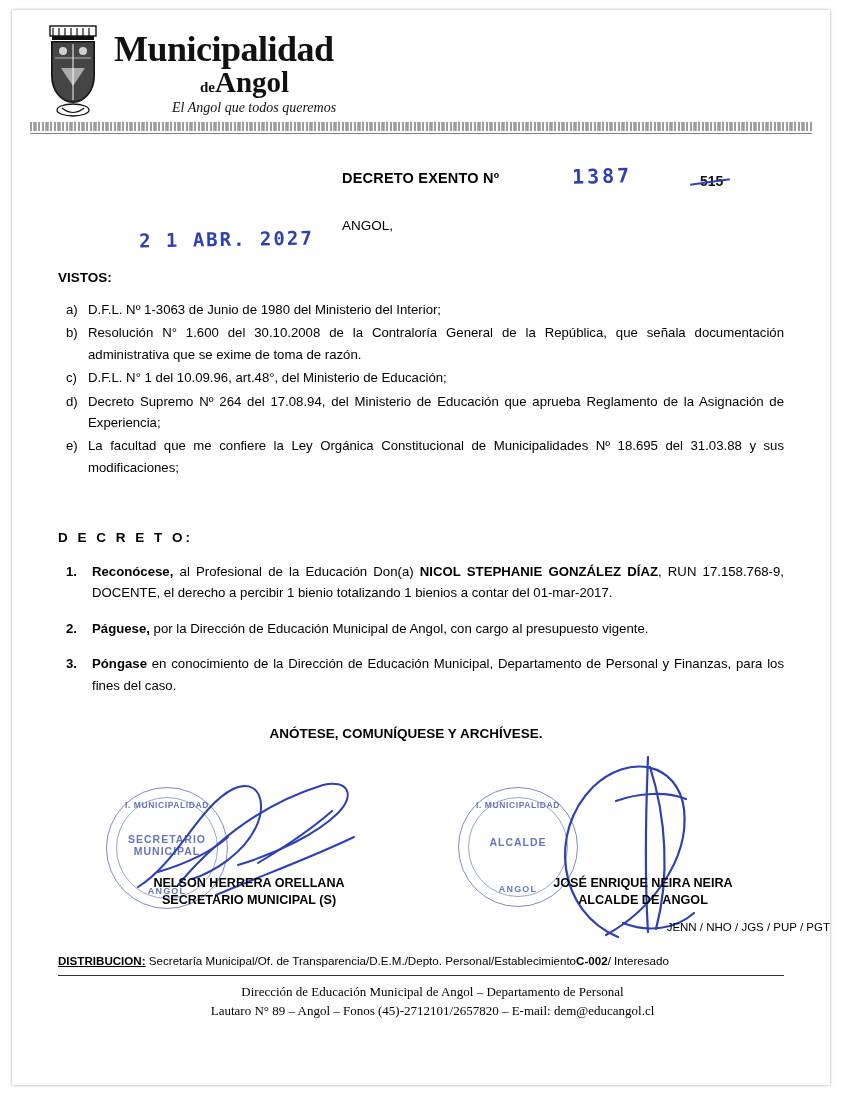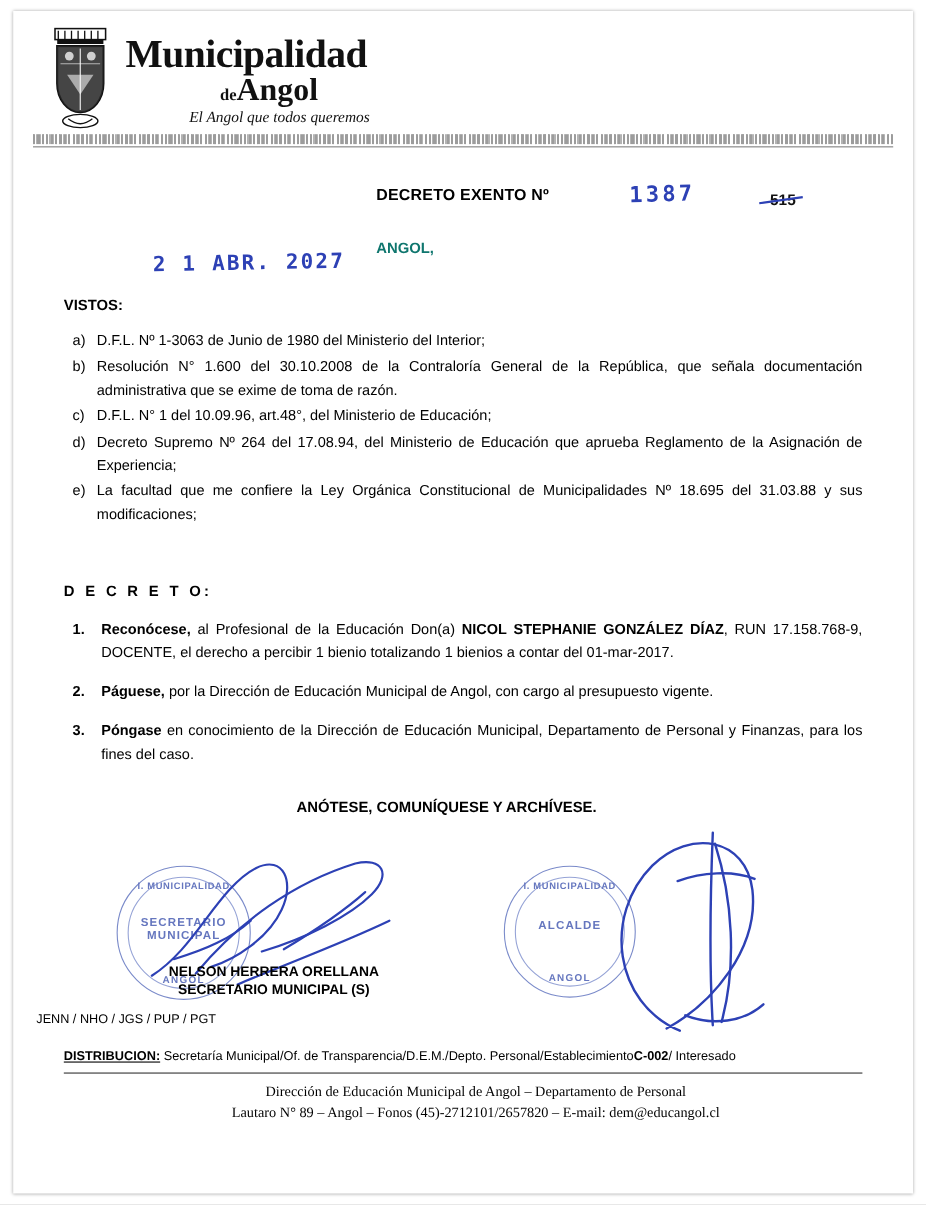--- a/index.html
+++ b/index.html
@@ -105,22 +105,22 @@
   }
   .decreto-line {
     font-size: 14.5px;
     font-weight: bold;
     color: #000;
     letter-spacing: 0.2px;
   }
   .angol-line {
     margin-top: 32px;
     font-size: 13.5px;
-    font-weight: bold;
-    color: #0f766e;
+    font-weight: normal;
+    color: #000000;
   }
   .stamp-num {
     position: absolute;
     left: 560px;
     top: -6px;
     font-family: "DejaVu Sans Mono", monospace;
     font-size: 20px;
     font-weight: bold;
     color: #2d41b5;
     letter-spacing: 3px;
@@ -285,20 +285,21 @@
   .seal-right { left: 400px; top: 20px; width: 118px; height: 118px; }
 
   .scribble { position: absolute; pointer-events: none; }
 
   
   .initials {
     font-size: 11.5px;
     padding-left: 21px;
     margin-top: -6px;
     position: relative;
+    text-align: right;
   }
   .distribucion {
     font-size: 11.6px;
     padding-left: 46px;
     margin-top: 21px;
   }
   .distribucion .u { text-decoration: underline; font-weight: bold; }
   .footer-rule {
     margin: 8px 46px 0 46px;
     border-top: 1.2px solid #333;
@@ -431,20 +432,24 @@
             <path d="M152 30 C 168 80, 172 140, 158 192"></path>
             <path d="M118 64 C 140 56, 168 54, 188 62"></path>
             <path d="M125 186 C 150 196, 178 192, 196 176"></path>
           </g>
         </svg>
 
         <div class="sig sig-left">
           <div>NELSON HERRERA ORELLANA</div>
           <div>SECRETARIO MUNICIPAL (S)</div>
         </div>
+        <div class="sig sig-right">
+          <div>JOSÉ ENRIQUE NEIRA NEIRA</div>
+          <div>ALCALDE DE ANGOL</div>
+        </div>
       </div>
 
     </div>
 
     <div class="initials">JENN / NHO / JGS / PUP / PGT</div>
 
     <div class="distribucion">
       <span class="u">DISTRIBUCION:</span><span> Secretaría Municipal/Of. de Transparencia/D.E.M./Depto. Personal/Establecimiento</span><b>C-002</b><span>/ Interesado</span>
     </div>
 

